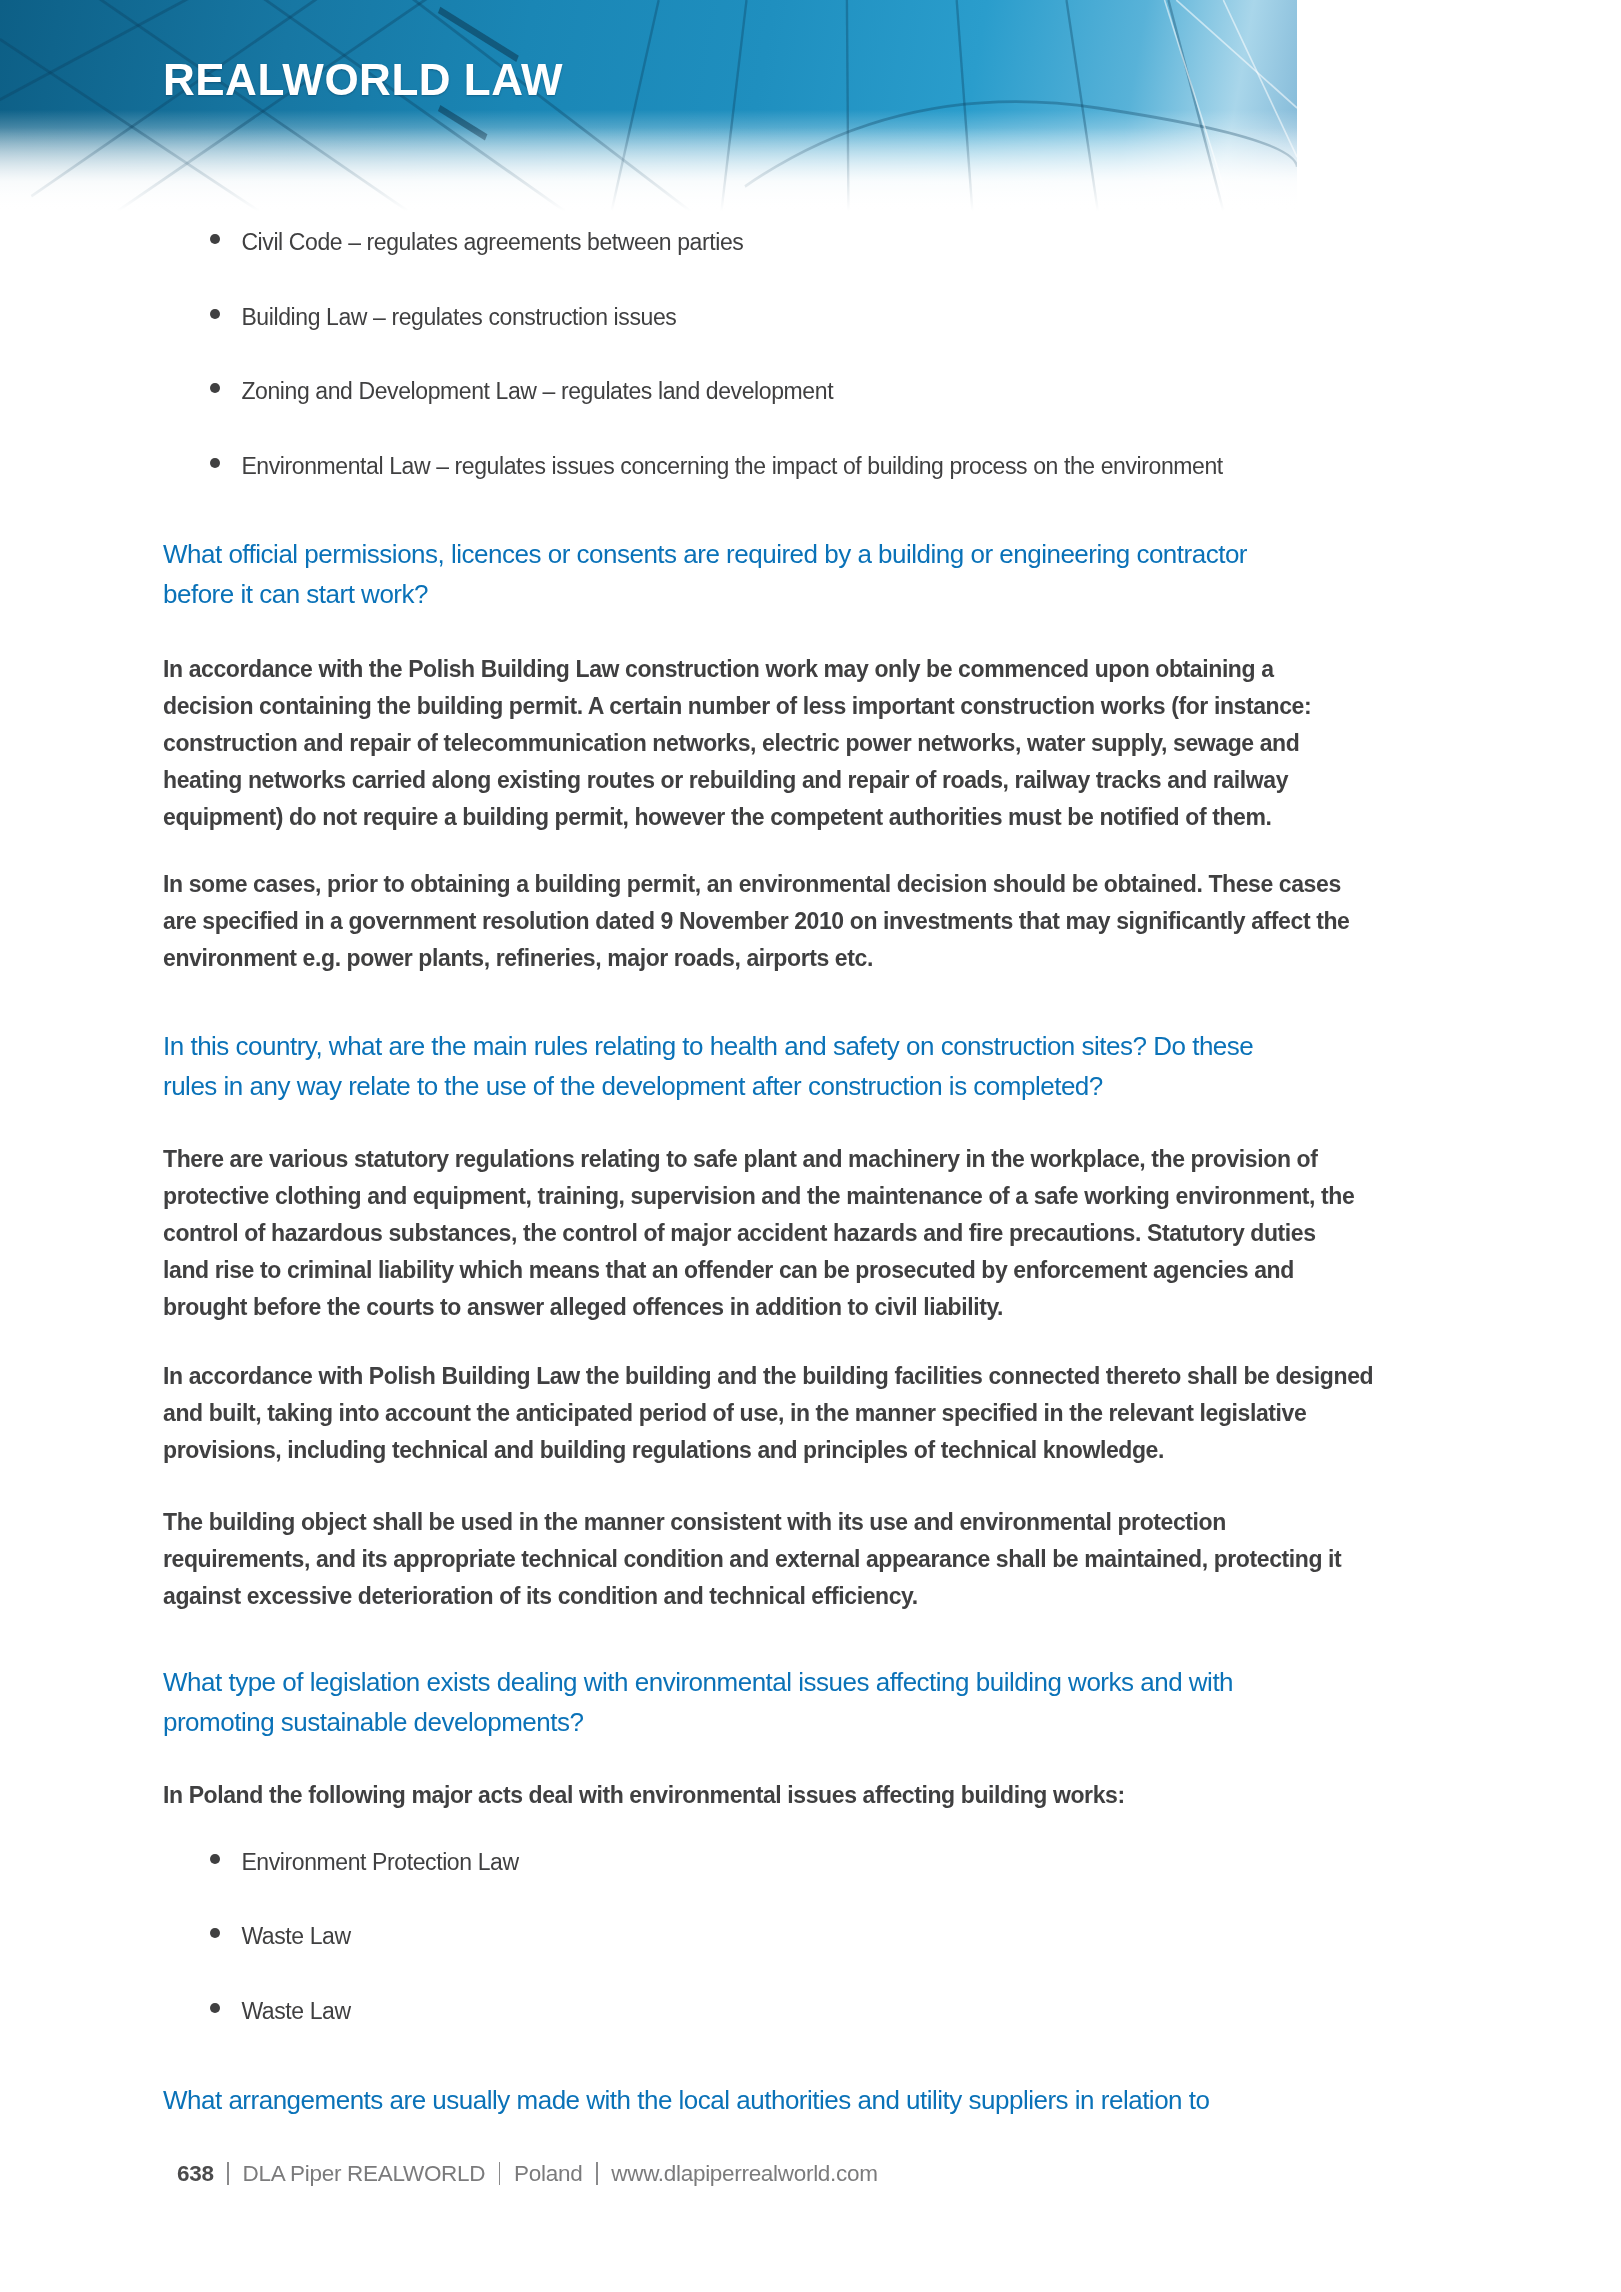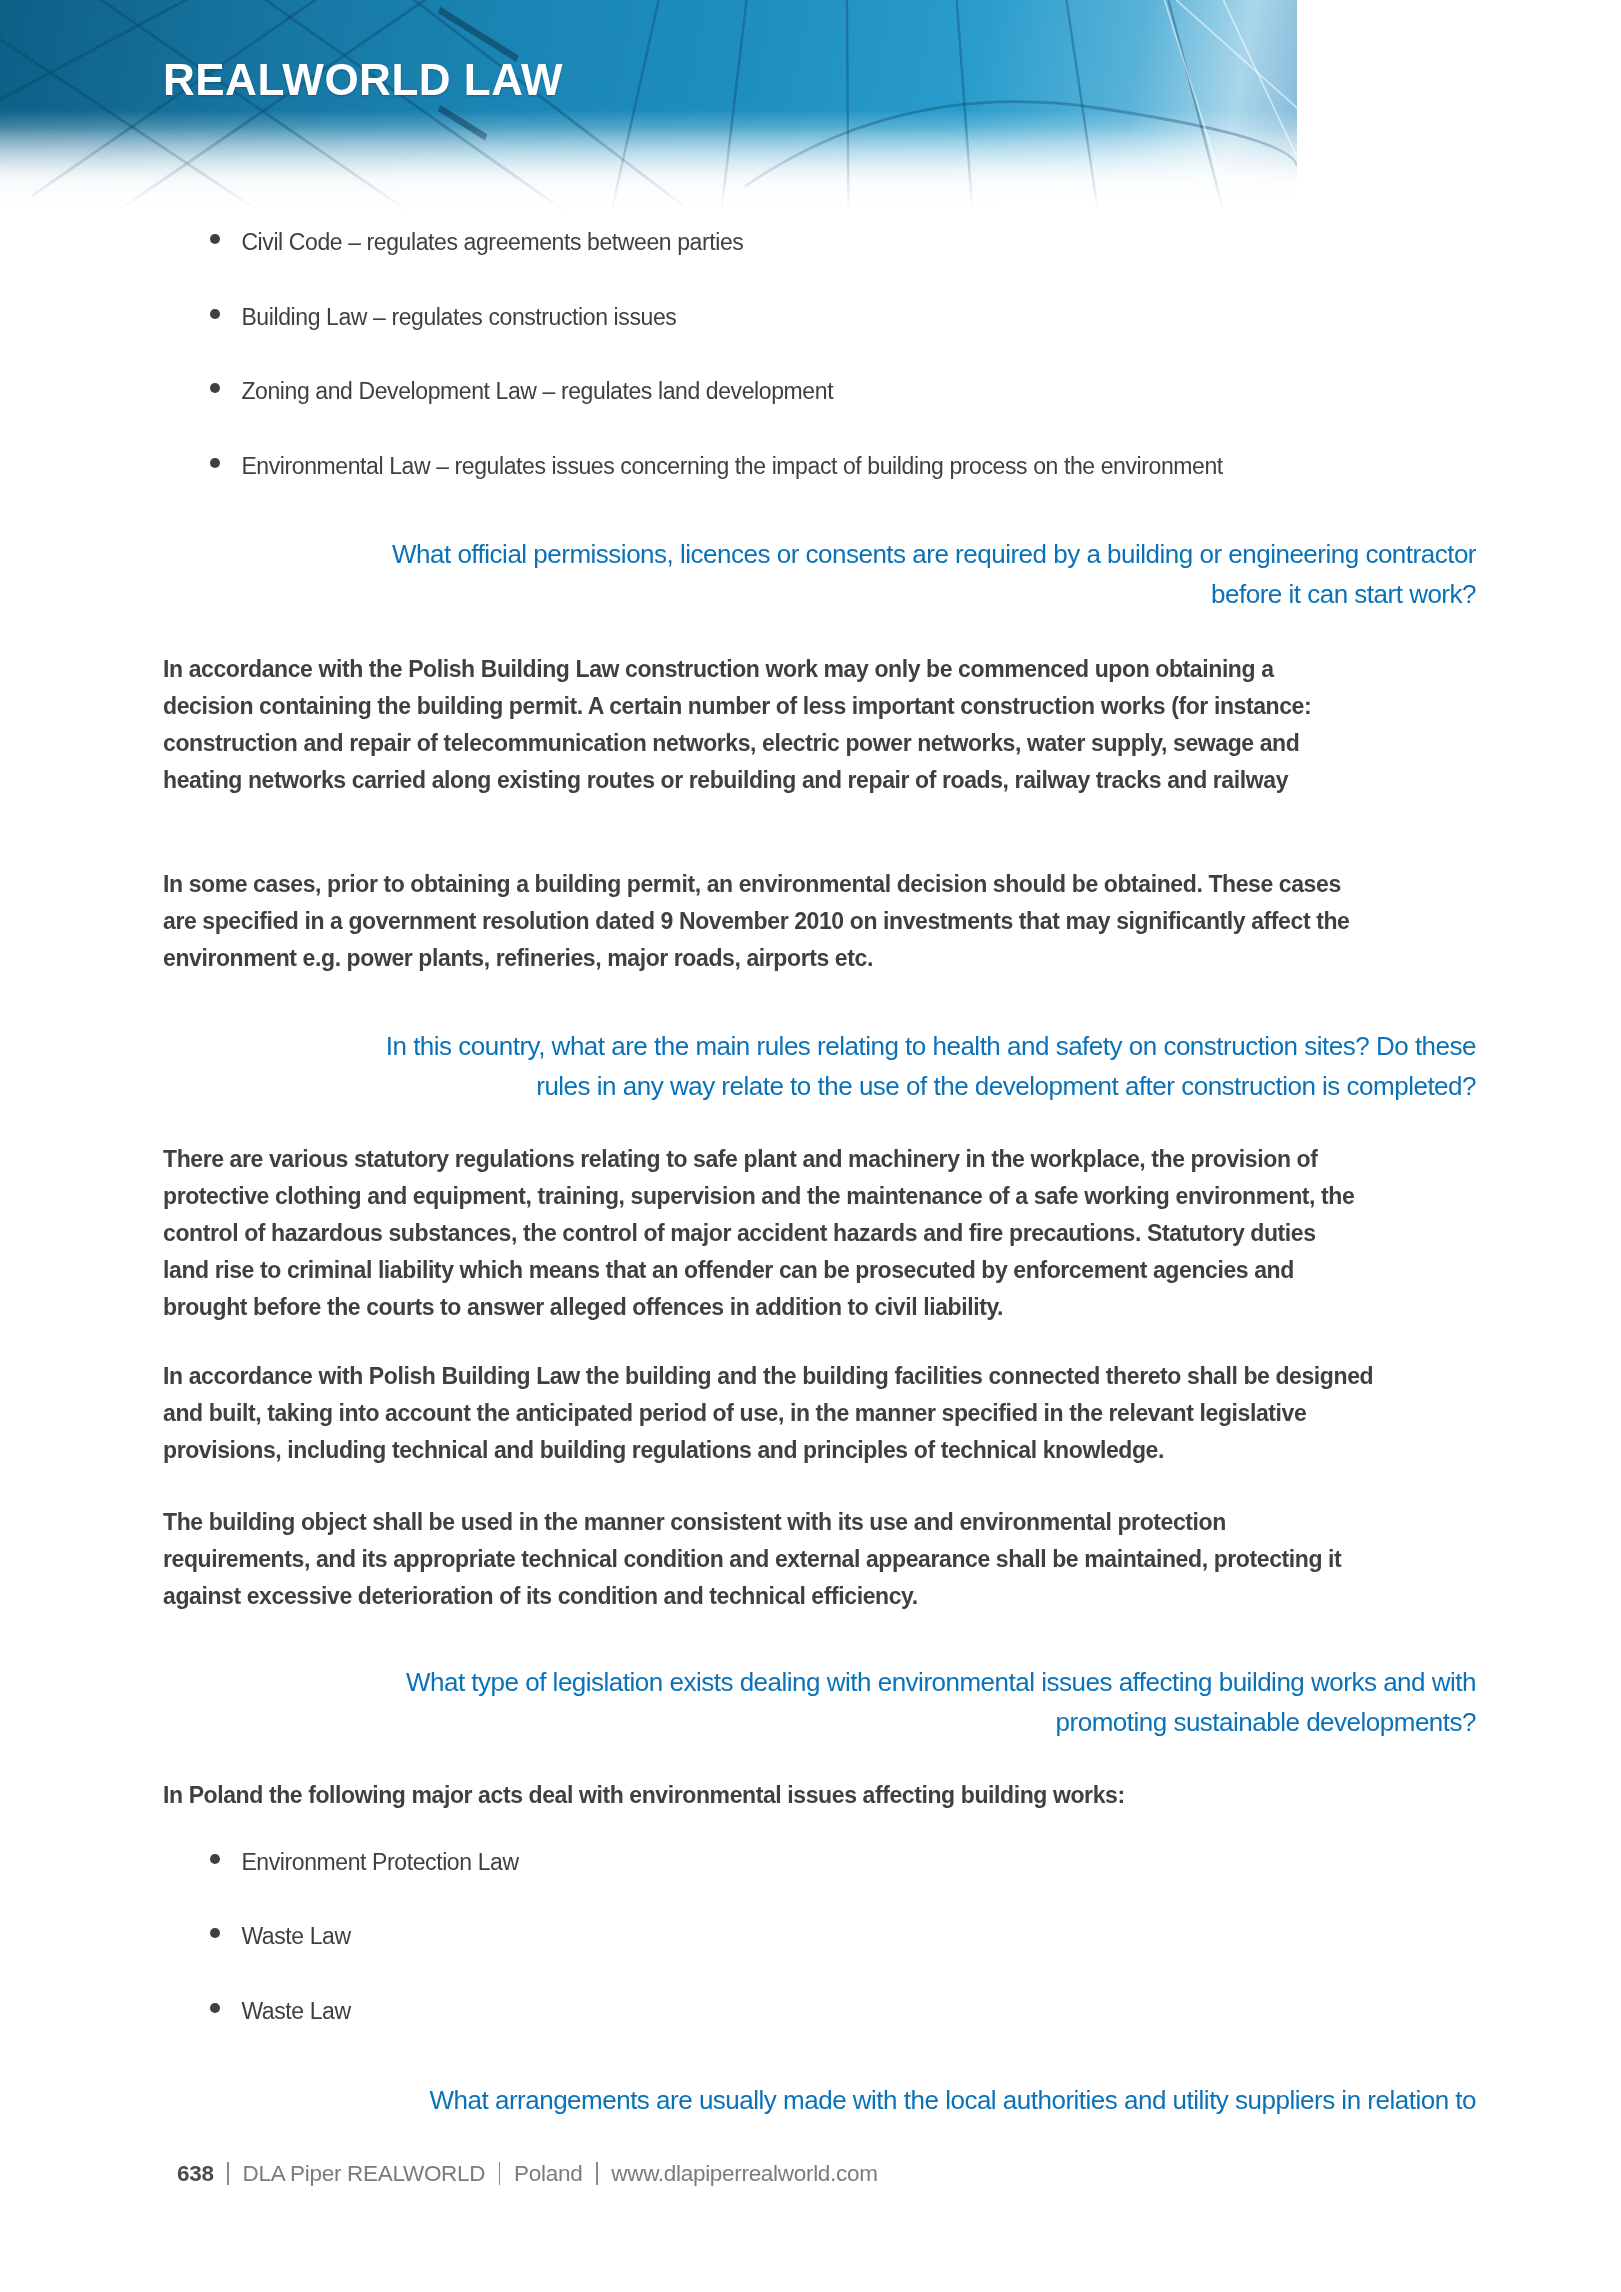--- a/index.html
+++ b/index.html
@@ -17,21 +17,21 @@
   .glass svg { width: 100%; height: 100%; display: block; }
   .banner-title { position: absolute; left: 163px; top: 55px; margin: 0;
     color: #ffffff; font-weight: bold; font-size: 44px; letter-spacing: 0.5px;
     text-shadow: 0 1px 2px rgba(0,40,70,0.35); }
 
   
   .block { position: absolute; left: 163px; width: 1313px; font-weight: bold; }
   .para { color: #404041; font-size: 23px; letter-spacing: -0.4px; }
   .para .line { display: block; height: 37px; line-height: 37px; white-space: nowrap; }
   .heading { color: #0a72b8; font-size: 26px; letter-spacing: -0.5px; font-weight: normal; margin: 0; }
-  .heading .line { display: block; height: 40px; line-height: 40px; white-space: nowrap; text-align: right; }
+  .heading .line { display: block; height: 40px; line-height: 40px; white-space: nowrap; }
 
   .bullet { position: absolute; left: 210px; display: flex; align-items: center; height: 37px;
             color: #404041; font-size: 23px; letter-spacing: -0.4px; white-space: nowrap; }
   .bullet .dot { width: 9.8px; height: 9.8px; border-radius: 50%; background: #404041;
                  margin-right: 21.6px; margin-top: -7.8px; flex: 0 0 auto; }
 
   
   .footer { position: absolute; left: 163px; top: 2156px; height: 35px; display: flex; align-items: center;
             font-size: 22.5px; color: #7b7b7c; white-space: nowrap; letter-spacing: -0.3px; margin-left: 14px; }
   .footer .page-no { color: #4b4b4c; font-weight: bold; }
@@ -100,20 +100,21 @@
 
 <h2 class="block heading" style="top:534px;">
   <span class="line">What official permissions, licences or consents are required by a building or engineering contractor</span>
   <span class="line">before it can start work?</span>
 </h2>
 <div class="block para" style="top:651px;">
   <span class="line">In accordance with the Polish Building Law construction work may only be commenced upon obtaining a</span>
   <span class="line">decision containing the building permit. A certain number of less important construction works (for instance:</span>
   <span class="line">construction and repair of telecommunication networks, electric power networks, water supply, sewage and</span>
   <span class="line">heating networks carried along existing routes or rebuilding and repair of roads, railway tracks and railway</span>
+  <span class="line">equipment) do not require a building permit, however the competent authorities must be notified of them.</span>
 </div>
 <div class="block para" style="top:866px;">
   <span class="line">In some cases, prior to obtaining a building permit, an environmental decision should be obtained. These cases</span>
   <span class="line">are specified in a government resolution dated 9 November 2010 on investments that may significantly affect the</span>
   <span class="line">environment e.g. power plants, refineries, major roads, airports etc.</span>
 </div>
 
 <h2 class="block heading" style="top:1026px;">
   <span class="line">In this country, what are the main rules relating to health and safety on construction sites? Do these</span>
   <span class="line">rules in any way relate to the use of the development after construction is completed?</span>

